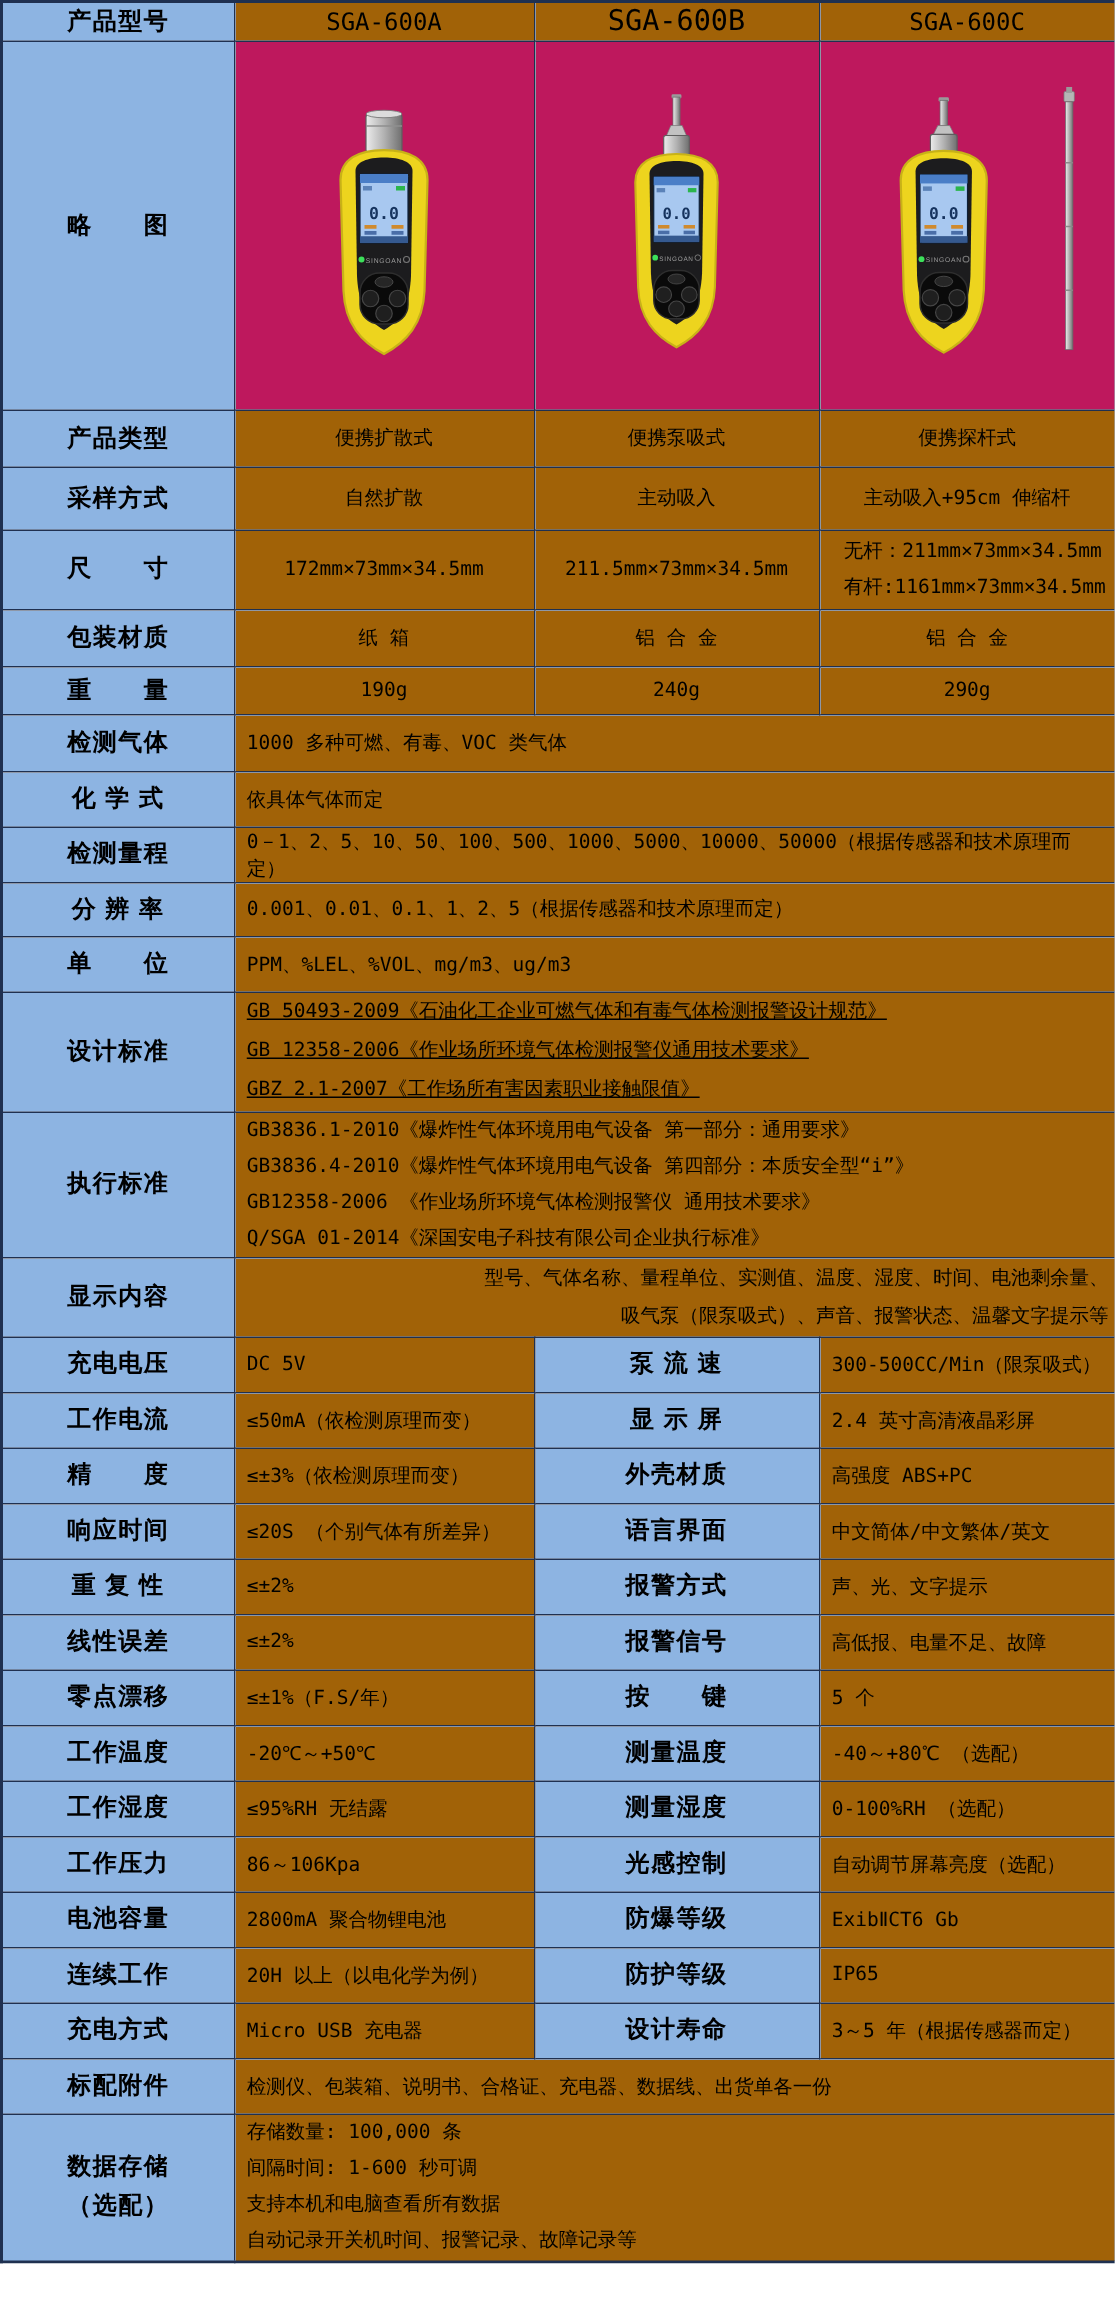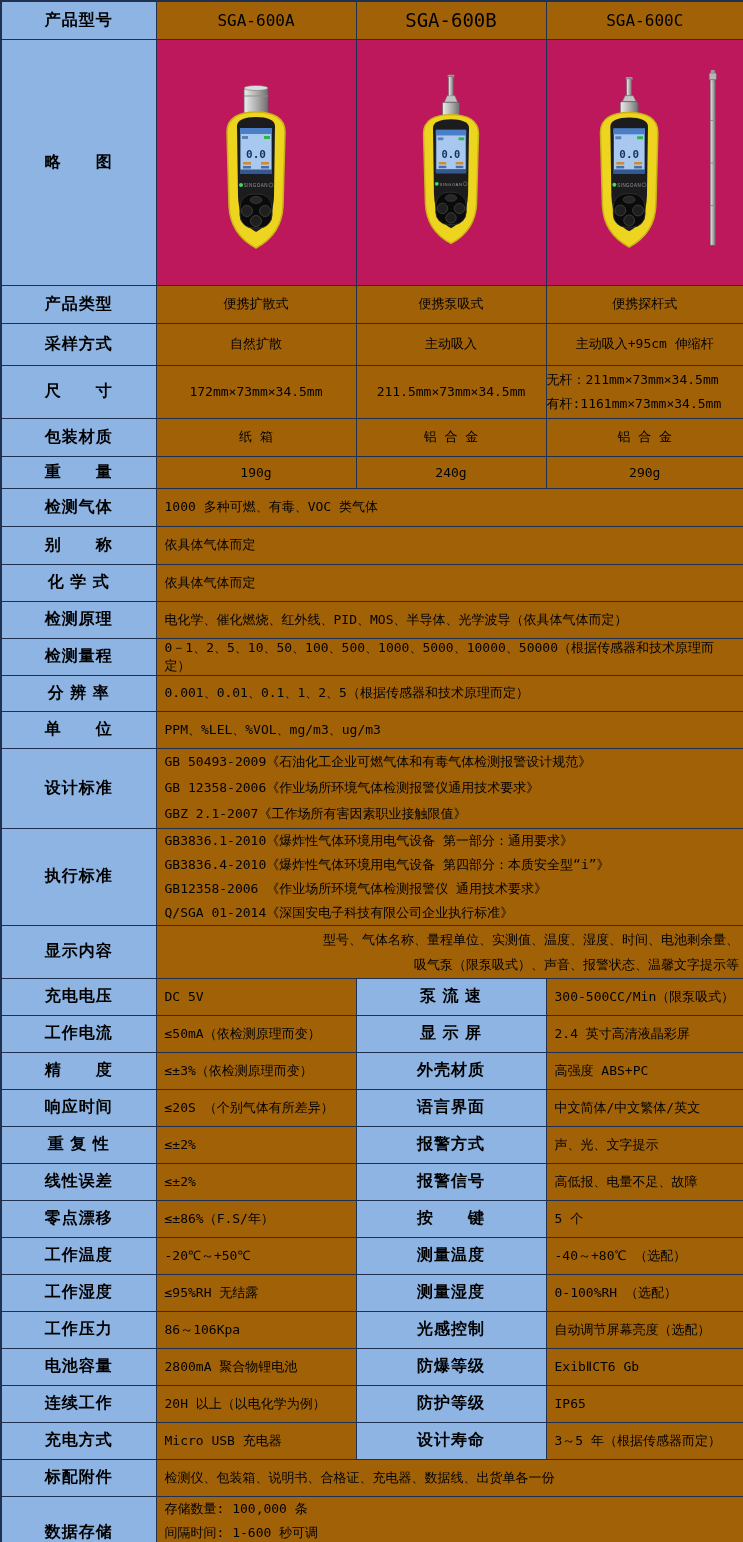--- a/index.html
+++ b/index.html
@@ -31,42 +31,42 @@
     background: #a16207;
     font-family: "DejaVu Sans Mono", "Liberation Mono", monospace;
     font-size: 13px;
   }
   td.img {
     background: #be185d;
     text-align: center;
   }
   .vc { text-align: center; }
   .left { padding-left: 8px; padding-right: 4px; }
-  .lines div { line-height: 26px; white-space: nowrap; }
+  .lines div { line-height: 26px; white-space: nowrap; text-decoration: underline; }
   .lines4 div { line-height: 24px; white-space: nowrap; }
   .lines2 div { line-height: 25px; white-space: nowrap; text-align: right; }
   .sz div { line-height: 24px; white-space: nowrap; }
   .stlbl div { line-height: 26px; }
   svg { display:block; margin:0 auto; }
   .scr-val { font-family:"DejaVu Sans Mono","Liberation Mono",monospace; font-weight:bold; }
   .brand-t { font-family:"Liberation Sans",sans-serif; }
 </style>
 </head>
 <body>
 
 <table class="spec">
   <colgroup>
     <col style="width:155px">
       <col style="width:200px">
       <col style="width:190px">
       <col style="width:198px">
   </colgroup>
 
   <tbody>
-      <tr style="height:38px">
+      <tr style="height:26px">
     <td class="lbl">产品型号</td>
     <td class="val vc" style="font-size:16px">SGA-600A</td>
     <td class="val vc" style="font-size:19px">SGA-600B</td>
     <td class="val vc" style="font-size:16px">SGA-600C</td>
   </tr>
 
   <tr style="height:246px">
     <td class="lbl">略　　图</td>
 
     <td class="img">
@@ -216,21 +216,21 @@
     <td class="lbl">采样方式</td>
     <td class="val vc">自然扩散</td>
     <td class="val vc">主动吸入</td>
     <td class="val vc">主动吸入+95cm 伸缩杆</td>
   </tr>
 
   <tr style="height:53px">
     <td class="lbl">尺　　寸</td>
     <td class="val vc">172mm×73mm×34.5mm</td>
     <td class="val vc">211.5mm×73mm×34.5mm</td>
-    <td class="val sz" style="padding-left:0">
+    <td class="val sz" style="padding-left:16px">
       <div>无杆：211mm×73mm×34.5mm</div>
       <div>有杆:1161mm×73mm×34.5mm</div>
     </td>
   </tr>
 
   <tr style="height:38px">
     <td class="lbl">包装材质</td>
     <td class="val vc">纸 箱</td>
     <td class="val vc">铝 合 金</td>
     <td class="val vc">铝 合 金</td>
@@ -240,31 +240,23 @@
     <td class="lbl">重　　量</td>
     <td class="val vc">190g</td>
     <td class="val vc">240g</td>
     <td class="val vc">290g</td>
   </tr>
 
   <tr style="height:38px">
     <td class="lbl">检测气体</td>
     <td class="val left" colspan="3">1000 多种可燃、有毒、VOC 类气体</td>
   </tr>
-  <tr style="height:38px">
-    <td class="lbl">别　　称</td>
-    <td class="val left" colspan="3">依具体气体而定</td>
-  </tr>
   <tr style="height:37px">
     <td class="lbl">化 学 式</td>
     <td class="val left" colspan="3">依具体气体而定</td>
-  </tr>
-  <tr style="height:37px">
-    <td class="lbl">检测原理</td>
-    <td class="val left" colspan="3">电化学、催化燃烧、红外线、PID、MOS、半导体、光学波导（依具体气体而定）</td>
   </tr>
   <tr style="height:37px">
     <td class="lbl">检测量程</td>
     <td class="val left" colspan="3">0－1、2、5、10、50、100、500、1000、5000、10000、50000（根据传感器和技术原理而定）</td>
   </tr>
   <tr style="height:36px">
     <td class="lbl">分 辨 率</td>
     <td class="val left" colspan="3">0.001、0.01、0.1、1、2、5（根据传感器和技术原理而定）</td>
   </tr>
   <tr style="height:37px">
@@ -330,21 +322,21 @@
     <td class="val left">声、光、文字提示</td>
   </tr>
   <tr style="height:37px">
     <td class="lbl">线性误差</td>
     <td class="val left">≤±2%</td>
     <td class="lbl">报警信号</td>
     <td class="val left">高低报、电量不足、故障</td>
   </tr>
   <tr style="height:37px">
     <td class="lbl">零点漂移</td>
-    <td class="val left">≤±86%（F.S/年）</td>
+    <td class="val left">≤±1%（F.S/年）</td>
     <td class="lbl">按　　键</td>
     <td class="val left">5 个</td>
   </tr>
   <tr style="height:37px">
     <td class="lbl">工作温度</td>
     <td class="val left">-20℃～+50℃</td>
     <td class="lbl">测量温度</td>
     <td class="val left">-40～+80℃ （选配）</td>
   </tr>
   <tr style="height:37px">

